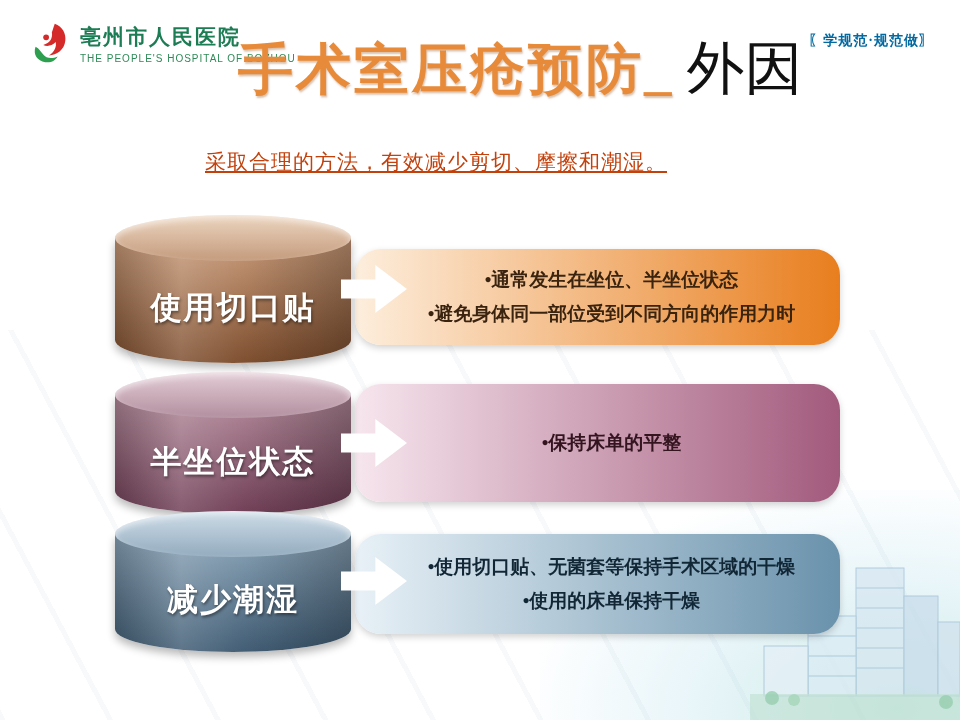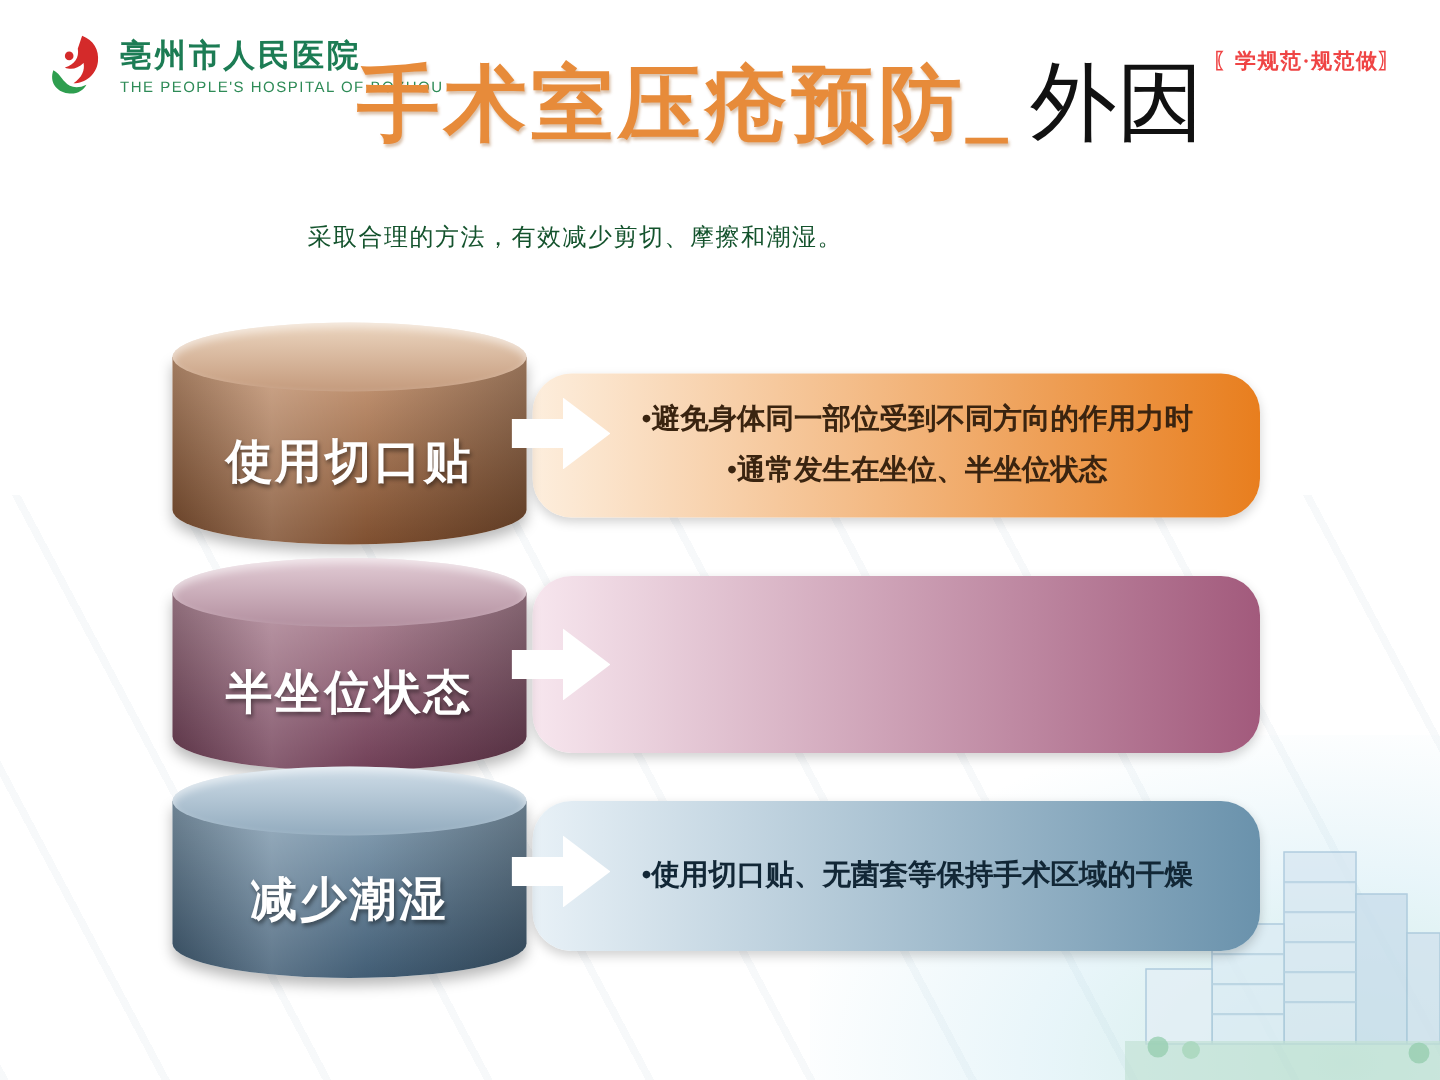--- a/index.html
+++ b/index.html
@@ -40,27 +40,27 @@
   }
   .title-main {
     font-size:55px; font-weight:bold; color:#e78b3a; letter-spacing:3px;
     text-shadow:1px 2px 2px rgba(150,80,20,0.35);
   }
   .title-suffix { font-size:58px; font-weight:normal; color:#111111; margin-left:4px; }
 
   .corner-tag {
     position:absolute; right:26px; top:32px;
     font-family:"Liberation Serif","DejaVu Serif",serif;
-    font-size:14px; font-weight:bold; color:#ef4444; letter-spacing:1px;
+    font-size:14px; font-weight:bold; color:#0369a1; letter-spacing:1px;
   }
 
   .subtitle {
     position:absolute; left:205px; top:148px;
     font-family:"Liberation Serif","DejaVu Serif",serif;
-    font-size:16px; color:#14532d; letter-spacing:1px;
+    font-size:21px; color:#c2410c; letter-spacing:1px;text-decoration:underline;
   }
 
   
   .row { position:absolute; left:115px; width:725px; }
   .row-0 { top:215px; height:148px; }
   .row-1 { top:372px; height:142px; }
   .row-2 { top:511px; height:141px; }
 
   .cylinder { position:absolute; left:0; top:0; width:236px; height:100%; }
   .cyl-top {
@@ -174,44 +174,46 @@
   <p class="subtitle">采取合理的方法，有效减少剪切、摩擦和潮湿。</p>
 
   <div class="row row-0" style="--cylTopA: #ecd6c0; --cylTopB: #c49a7c; --cylA: #c99a78; --cylB: #7c4c2c; --boxA: #fdeedd; --boxB: #e87e1e; --text: #3a2410;">
     <div class="cylinder">
       <div class="cyl-top"></div>
       <div class="cyl-body">
         <span class="cyl-label">使用切口贴</span>
       </div>
     </div>
     <div class="box">
+      <p>•通常发生在坐位、半坐位状态</p>
       <p>•避免身体同一部位受到不同方向的作用力时</p>
-      <p>•通常发生在坐位、半坐位状态</p>
     </div>
     <div class="arrow"></div>
   </div>
 
   <div class="row row-1" style="--cylTopA: #e3cdd6; --cylTopB: #b28e9e; --cylA: #b38a9a; --cylB: #6e3c54; --boxA: #f7e6ee; --boxB: #a25a7c; --text: #33141f;">
     <div class="cylinder">
       <div class="cyl-top"></div>
       <div class="cyl-body">
         <span class="cyl-label">半坐位状态</span>
       </div>
     </div>
     <div class="box">
+      <p>•保持床单的平整</p>
     </div>
     <div class="arrow"></div>
   </div>
 
   <div class="row row-2" style="--cylTopA: #cfdde8; --cylTopB: #92abbe; --cylA: #8aa4b8; --cylB: #3e5a72; --boxA: #e8f1f7; --boxB: #6a92ac; --text: #122736;">
     <div class="cylinder">
       <div class="cyl-top"></div>
       <div class="cyl-body">
         <span class="cyl-label">减少潮湿</span>
       </div>
     </div>
     <div class="box">
       <p>•使用切口贴、无菌套等保持手术区域的干燥</p>
+      <p>•使用的床单保持干燥</p>
     </div>
     <div class="arrow"></div>
   </div>
 
 </div>
 
 </body></html>

